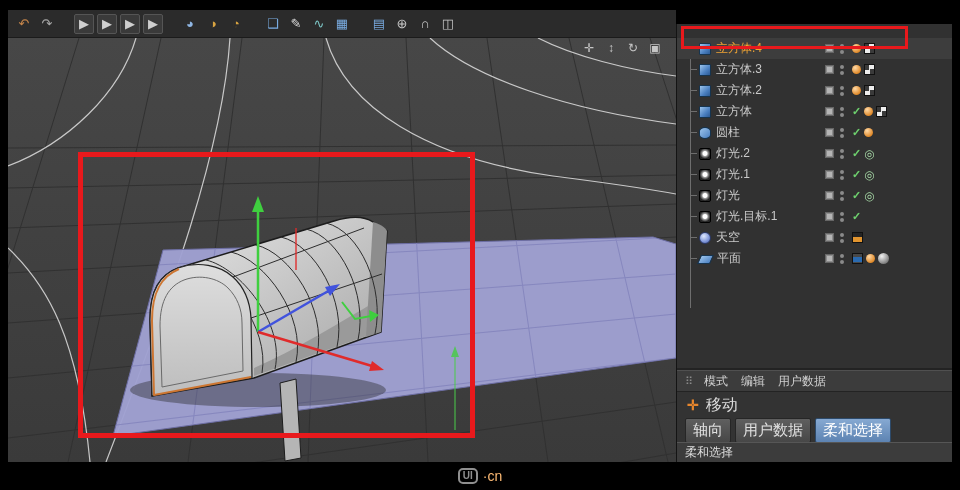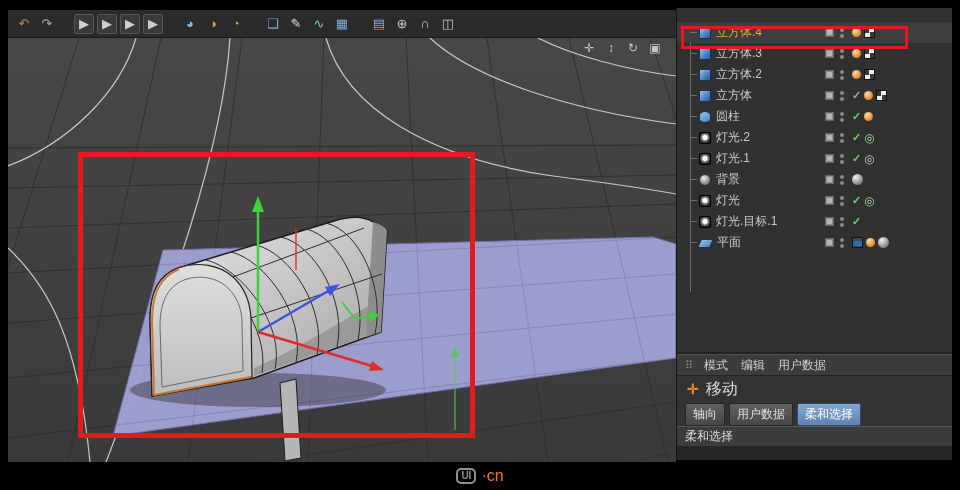--- a/index.html
+++ b/index.html
@@ -31,21 +31,21 @@
     position:absolute; top:3px; right:14px; display:flex; gap:8px;
     color:#c6c6c6; font-size:12px; line-height:1;
   }
   .vp-nav span { width:14px; height:14px; display:flex; align-items:center; justify-content:center; }
   
   .anno { position:absolute; border-style:solid; border-color:#e8191c; pointer-events:none; }
   .anno-viewport { left:78px; top:152px; width:397px; height:286px; border-width:5px; }
   .anno-row { left:681px; top:26px; width:227px; height:23px; border-width:3px; }
   
   .right-panel {
-    position:absolute; left:676px; top:8px; width:276px; height:452px;
+    position:absolute; left:676px; top:24px; width:276px; height:452px;
     background:#2f2f2f; border-left:1px solid #141414;
     display:flex; flex-direction:column;
   }
   .om-list { position:relative; flex:1 1 auto; background:#313131; padding-top:14px; overflow:hidden; }
   .om-list::before {
     content:''; position:absolute; left:13px; top:18px; bottom:60px;
     border-left:1px solid #6e6e6e;
   }
   .om-row {
     position:relative; display:flex; align-items:center;
@@ -82,38 +82,38 @@
     height:22px; background:#3c3c3c; border-top:1px solid #505050; border-bottom:1px solid #232323;
     display:flex; align-items:center; gap:13px; padding:0 8px; font-size:12px; color:#d0d0d0;
   }
   .grip { color:#8a8a8a; font-size:11px; margin-right:-2px; }
   .tool-row { height:26px; background:#333; display:flex; align-items:center; gap:7px; padding:0 10px; }
   .tool-row .tool-icon { color:#e8862c; font-size:14px; font-weight:bold; }
   .tool-row .tool-label { color:#ddd; font-size:16px; }
   .buttons-row { height:24px; background:#333; display:flex; align-items:center; gap:4px; padding:0 8px; }
   .pbtn {
     background:linear-gradient(#5f5f5f,#474747); border:1px solid #262626; border-radius:2px;
-    padding:2px 7px; font-size:12px; color:#e0e0e0; cursor:default;text-align:center;
+    padding:2px 7px; font-size:15px; color:#e0e0e0; cursor:default;text-align:center;
   }
   .pbtn.active { background:linear-gradient(#86a9d2,#5d83b2); border-color:#2d4a6a; color:#fff; }
   .section-bar {
     height:20px; background:#3c3c3c; border-top:1px solid #565656;
     display:flex; align-items:center; padding:0 8px; font-size:12px; color:#ddd;
   }
   .panel-filler { flex:0 0 14px; background:#262626; }
   
   .bottom-bar {
     position:absolute; left:0; top:462px; width:960px; height:28px; background:#000;
     display:flex; align-items:center; justify-content:center; gap:5px;
   }
   .wm-badge {
     border:2px solid #8f8f8f; border-radius:5px; color:#8f8f8f;
     font-size:10px; font-weight:bold; padding:1px 3px; line-height:1;
   }
-  .wm-text { color:#f97316; font-size:16px; }
+  .wm-text { color:#fdba74; font-size:14px; }
 </style>
 </head>
 <body>
 
 <div class="screen">
 
   <div class="toolbar">
       <span class="tb-icon" style="color: rgb(197, 133, 74);">↶</span>
       <span class="tb-icon" style="color: rgb(168, 168, 168);">↷</span>
       <span class="tb-icon boxed gap" style="color: rgb(207, 207, 207);">▶</span>
@@ -340,32 +340,20 @@
           <span class="vis-dots">
             <i></i>
             <i></i>
           </span>
           <span class="om-tags">
             <span class="tag tag-check">✓</span>
             <span class="tag tag-target">◎</span>
           </span>
         </div>
         <div class="om-row">
-          <span class="om-icon icon-background"></span>
-          <span class="om-label">背景</span>
-          <span class="vis-square"></span>
-          <span class="vis-dots">
-            <i></i>
-            <i></i>
-          </span>
-          <span class="om-tags">
-            <span class="tag tag-sphere"></span>
-          </span>
-        </div>
-        <div class="om-row">
           <span class="om-icon icon-light"></span>
           <span class="om-label">灯光</span>
           <span class="vis-square"></span>
           <span class="vis-dots">
             <i></i>
             <i></i>
           </span>
           <span class="om-tags">
             <span class="tag tag-check">✓</span>
             <span class="tag tag-target">◎</span>
@@ -374,20 +362,32 @@
         <div class="om-row">
           <span class="om-icon icon-light-target"></span>
           <span class="om-label">灯光.目标.1</span>
           <span class="vis-square"></span>
           <span class="vis-dots">
             <i></i>
             <i></i>
           </span>
           <span class="om-tags">
             <span class="tag tag-check">✓</span>
+          </span>
+        </div>
+        <div class="om-row">
+          <span class="om-icon icon-sky"></span>
+          <span class="om-label">天空</span>
+          <span class="vis-square"></span>
+          <span class="vis-dots">
+            <i></i>
+            <i></i>
+          </span>
+          <span class="om-tags">
+            <span class="tag tag-clapper"></span>
           </span>
         </div>
         <div class="om-row">
           <span class="om-icon icon-plane"></span>
           <span class="om-label">平面</span>
           <span class="vis-square"></span>
           <span class="vis-dots">
             <i></i>
             <i></i>
           </span>

